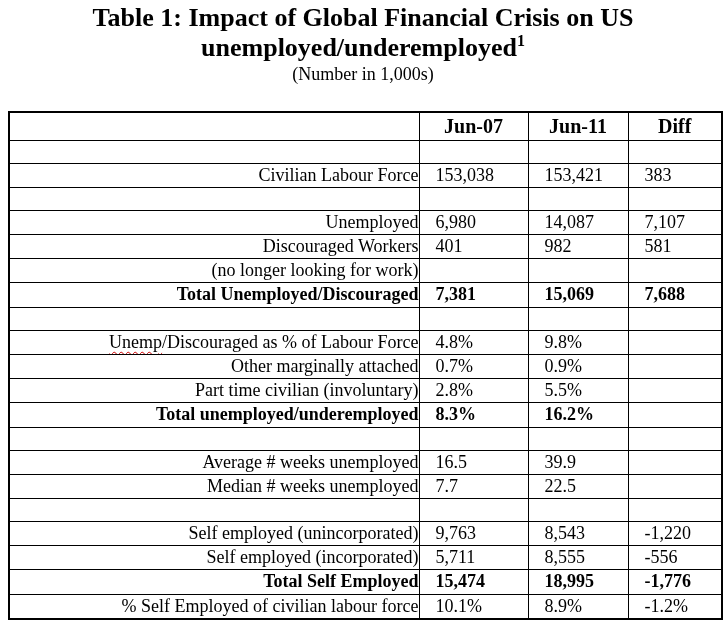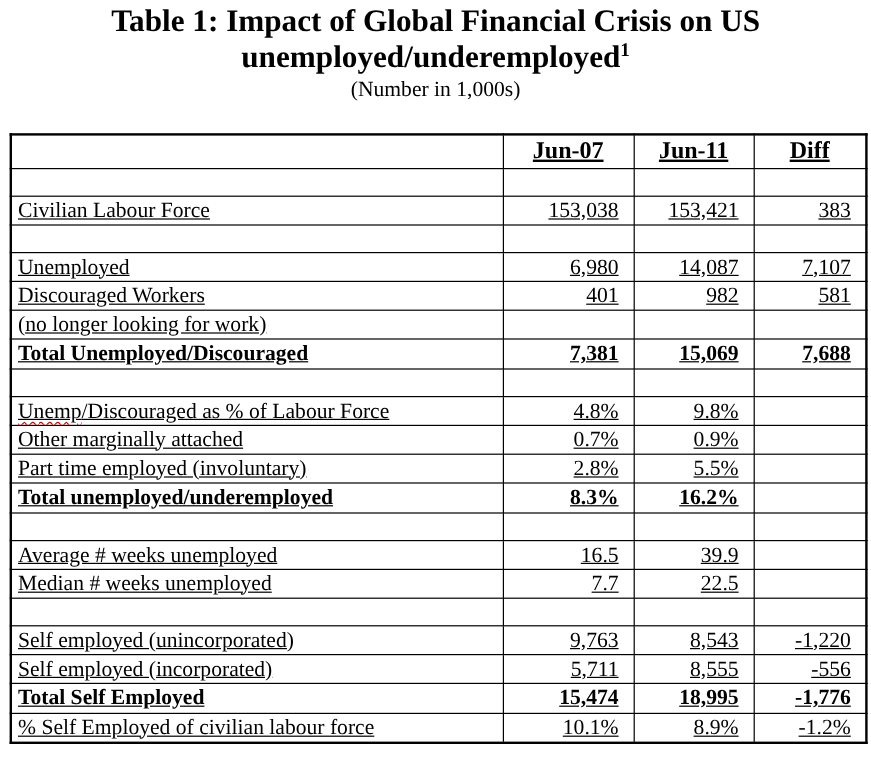--- a/index.html
+++ b/index.html
@@ -32,46 +32,44 @@
   .subtitle {
     font-size: 18px;
     line-height: 22px;
   }
   table.data-table {
     border-collapse: collapse;
     table-layout: fixed;
     width: 713px;
     margin: 26px 0 0 8px;
     border: 2px solid #000000;
-    text-decoration: underline;
   }
   .data-table th, .data-table td {
     border: 1px solid #000000;
     overflow: hidden;
     white-space: nowrap;
     vertical-align: middle;
     padding: 0;
   }
   .data-table th {
     font-size: 20px;
     font-weight: bold;
     height: 28px;
     text-align: center;
   }
   .data-table td {
     font-size: 18px;
     height: 23px;
     line-height: 23px;
   }
   td.label-cell {
-    text-align: left;
+    text-align: right;
     padding-left: 5px;
   }
   td.num-cell {
-    text-align: right;
     padding-right: 12px;
     padding-left: 16px;
   }
   tr.bold-row td {
     font-weight: bold;
     height: 25px;
   }
   .squiggle {
     text-decoration-line: underline;
     text-decoration-style: wavy;
@@ -163,21 +161,21 @@
         <td class="num-cell">9.8%</td>
         <td class="num-cell"></td>
       </tr>
       <tr>
         <td class="label-cell">Other marginally attached</td>
         <td class="num-cell">0.7%</td>
         <td class="num-cell">0.9%</td>
         <td class="num-cell"></td>
       </tr>
       <tr>
-        <td class="label-cell">Part time employed (involuntary)</td>
+        <td class="label-cell">Part time civilian (involuntary)</td>
         <td class="num-cell">2.8%</td>
         <td class="num-cell">5.5%</td>
         <td class="num-cell"></td>
       </tr>
       <tr class="bold-row">
         <td class="label-cell">Total unemployed/underemployed</td>
         <td class="num-cell">8.3%</td>
         <td class="num-cell">16.2%</td>
         <td class="num-cell"></td>
       </tr>

